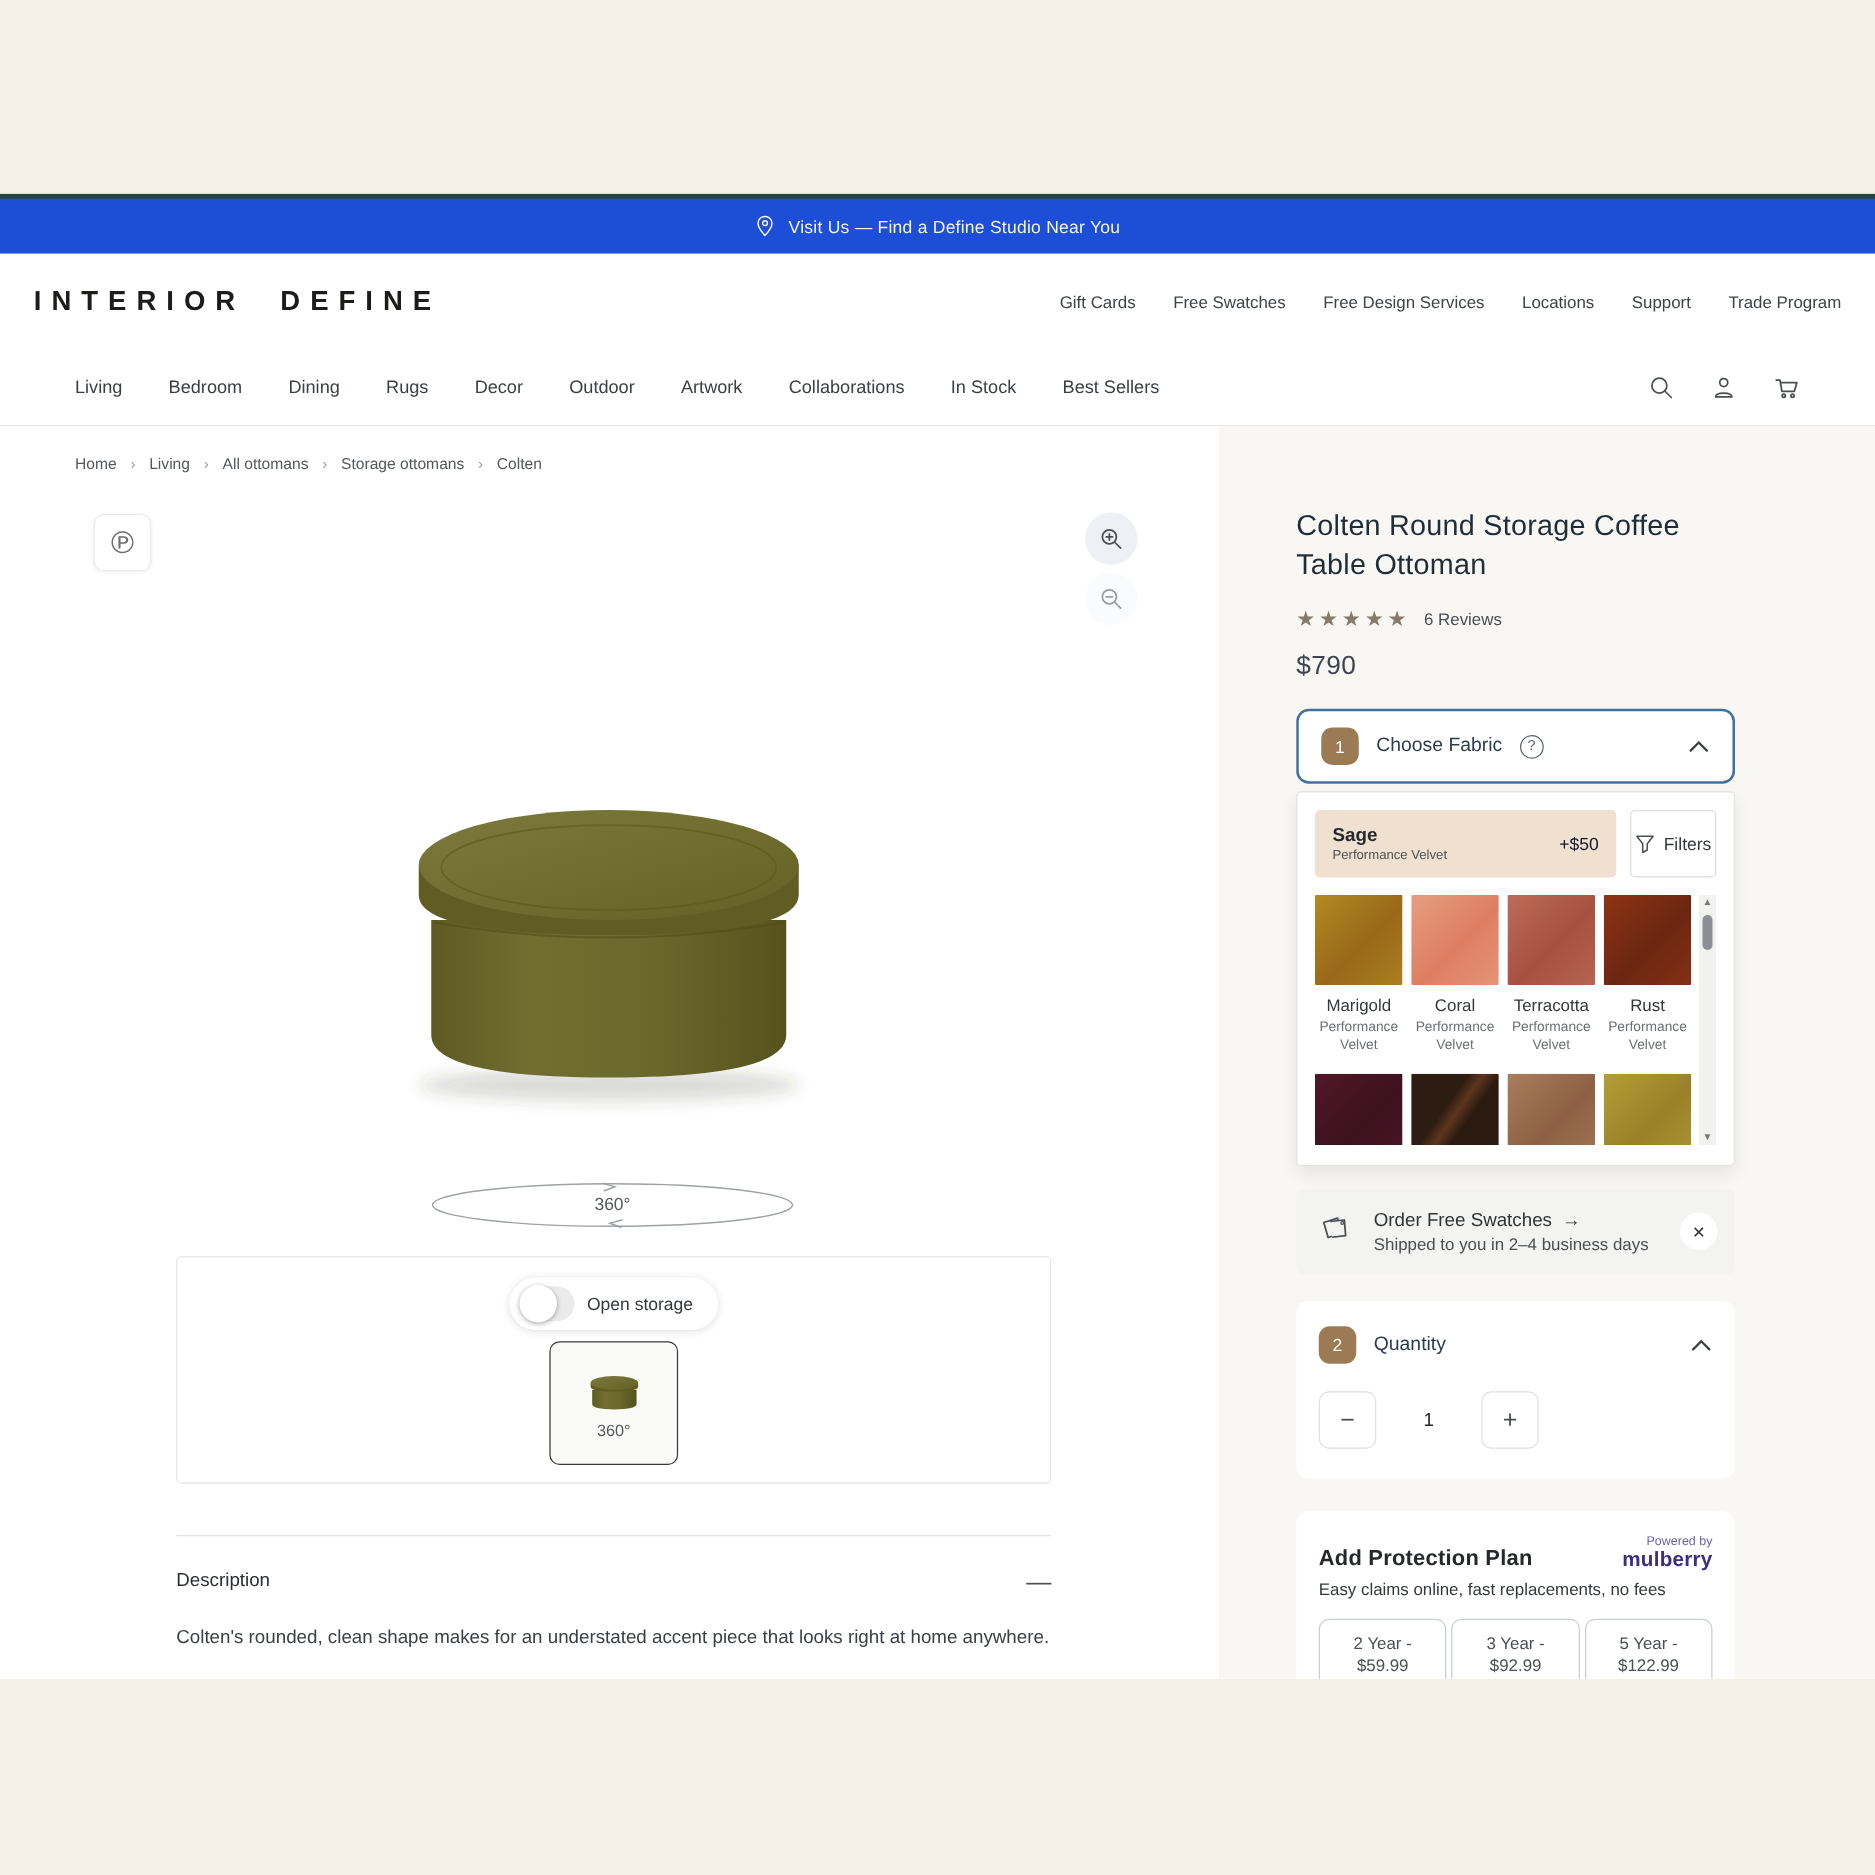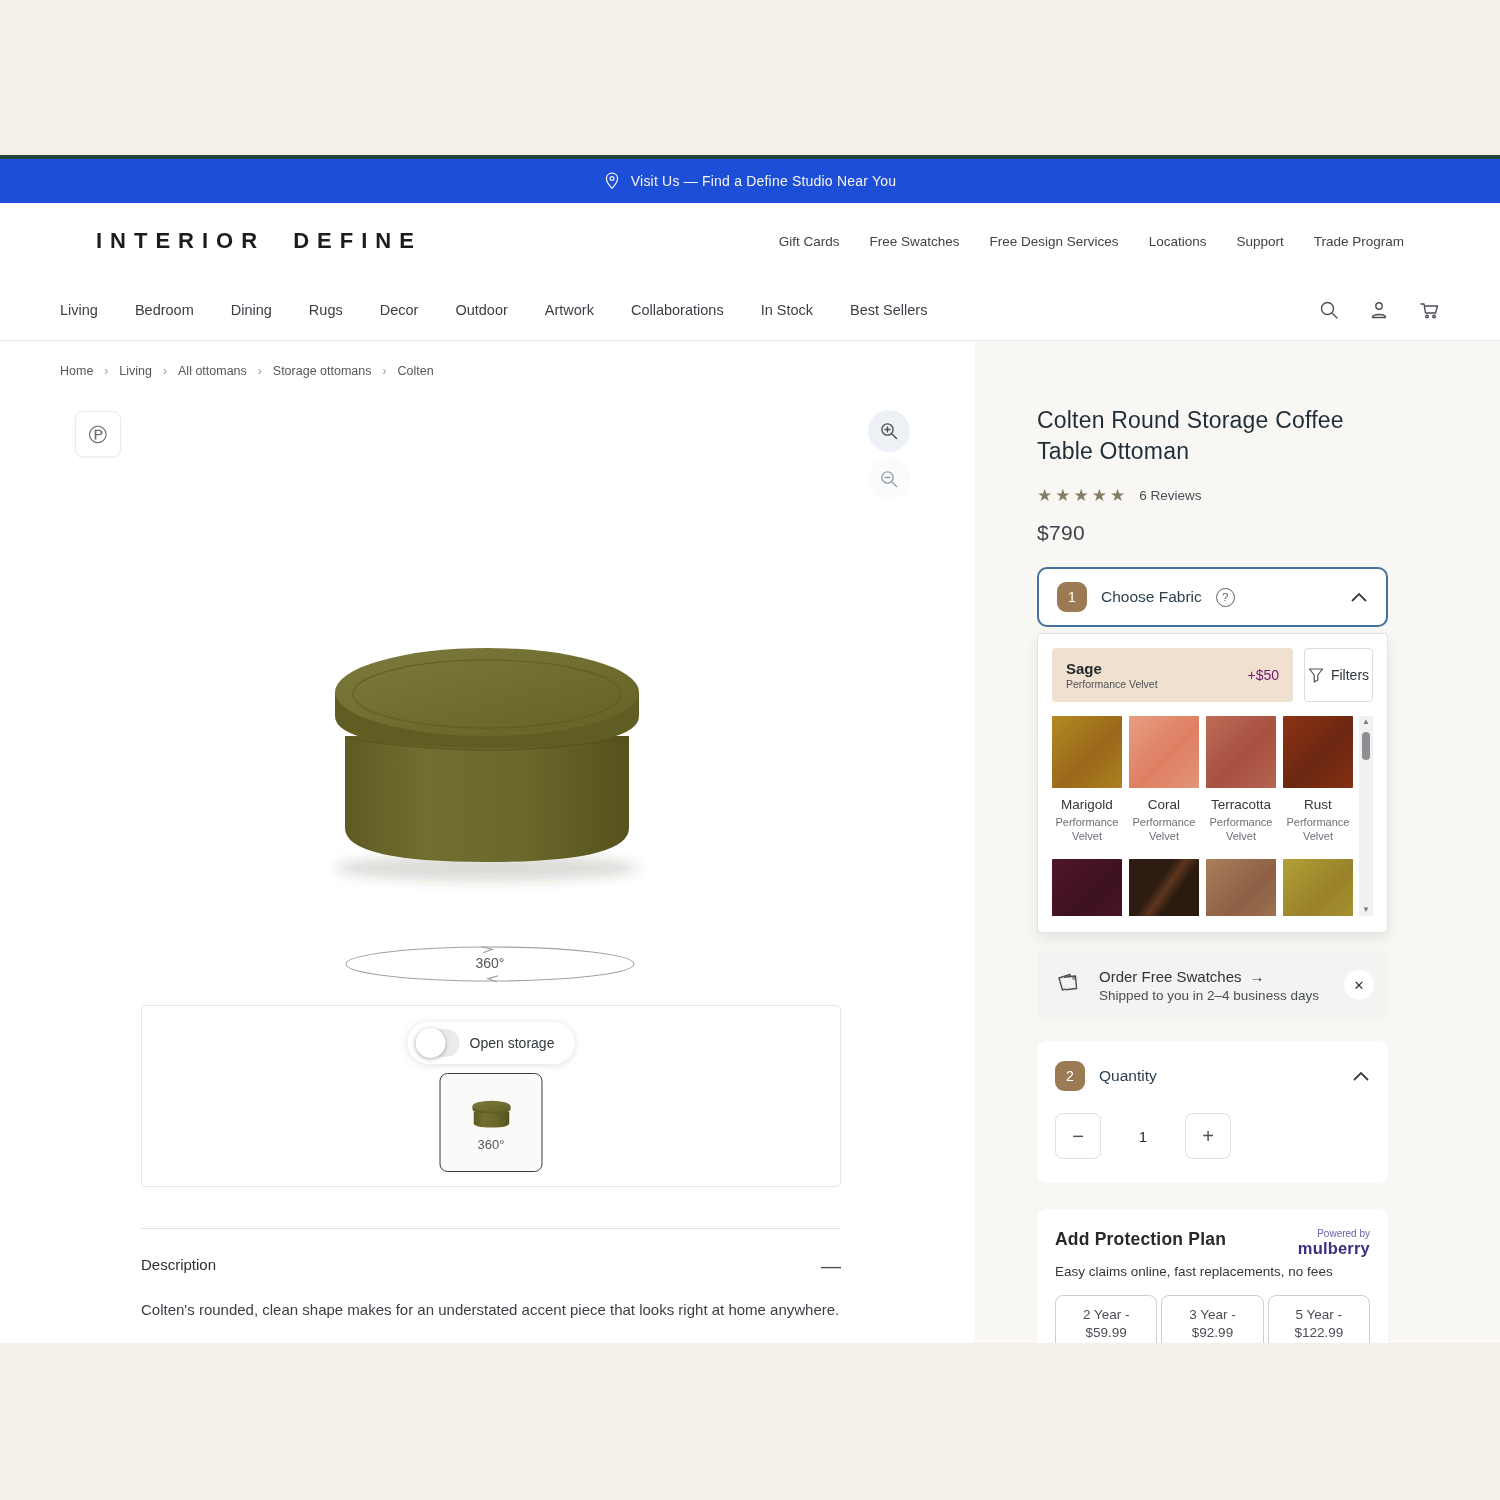--- a/index.html
+++ b/index.html
@@ -20,21 +20,21 @@
   
   .banner {
     height:48px; background:#1d4ed8; border-top:4px solid #26443E;
     display:flex; align-items:center; justify-content:center; gap:11px;
     color:#F6F4EC; font-size:14px; letter-spacing:.2px;
   }
   .banner svg { display:block; }
 
   
   .header {
-    height:76px; display:flex; align-items:center; padding:0 96px;
+    height:76px; display:flex; align-items:center; padding:0 27px;
     background:#fff;
   }
   .logo {
     font-size:22px; font-weight:600; letter-spacing:8px; word-spacing:14px;
     color:#1C1C1A; white-space:nowrap;
   }
   .util-nav { margin-left:auto; display:flex; gap:30px; }
   .util-nav a { font-size:13.5px; color:#3E4347; text-decoration:none; cursor:pointer;text-align:right; }
 
   
@@ -146,21 +146,21 @@
     margin-top:6px; background:#fff; border:1px solid #E2E2E0; border-radius:4px;
     box-shadow:0 6px 14px rgba(0,0,0,.08); padding:14px 14px 16px;
   }
   .chip-row { display:flex; gap:11px; }
   .sel-chip {
     flex:1; height:54px; background:#EFE0D0; border-radius:4px;
     display:flex; align-items:center; padding:0 14px; cursor:pointer;
   }
   .sel-chip .name { font-size:15px; font-weight:700; color:#26292C; line-height:1.2; }
   .sel-chip .sub { font-size:10.5px; color:#4E5256; }
-  .sel-chip .surcharge { margin-left:auto; font-size:14px; color:#701a75; }
+  .sel-chip .surcharge { margin-left:auto; font-size:14px; color:#0f172a; }
   .filters-btn {
     width:69px; height:54px; border:1px solid #DCDCDA; border-radius:4px; background:#fff;
     display:flex; align-items:center; justify-content:center; gap:7px;
     font-size:14px; color:#33383C; cursor:pointer;
   }
 
   .swatch-viewport { position:relative; margin-top:14px; height:200px; overflow:hidden; padding-right:20px; }
   .swatch-grid { display:grid; grid-template-columns:repeat(4,1fr); column-gap:7px; row-gap:15px; }
   .swatch-tile { text-align:center; cursor:pointer; }
   .swatch-img {
@@ -196,21 +196,21 @@
   .qty-head .t { font-size:15.5px; color:#2A3F4D; }
   .stepper { margin-top:22px; display:flex; align-items:center; }
   .step-btn {
     width:46px; height:46px; border:1px solid #E0E0DE; border-radius:8px; background:#fff;
     font-size:20px; color:#4A4F53; display:flex; align-items:center; justify-content:center;
     cursor:pointer;
   }
   .qty-val { width:84px; text-align:center; font-size:15px; color:#26292C; }
 
   .protect-card { margin-top:26px; background:#fff; border-radius:10px; padding:20px 18px; }
-  .protect-head { display:flex; align-items:flex-start; }
+  .protect-head { display:flex; align-items:flex-end; }
   .protect-head .t { font-size:17.5px; font-weight:700; color:#26292C; letter-spacing:.2px; }
   .mulberry { margin-left:auto; text-align:right; line-height:1.05; }
   .mulberry .powered { font-size:10px; color:#6A61A8; }
   .mulberry .brand { font-size:16.5px; font-weight:700; color:#3D2F7F; letter-spacing:.2px; }
   .protect-sub { margin-top:7px; font-size:13.5px; color:#33383C; }
   .plan-row { margin-top:16px; display:flex; gap:4px; }
   .plan-btn {
     flex:1; height:58px; border:1px solid #C9CFD4; border-radius:8px; background:#fff;
     font-size:13.5px; color:#4A4F55; line-height:1.35; text-align:center; cursor:pointer;
     display:flex; align-items:center; justify-content:center; white-space:pre-line;

